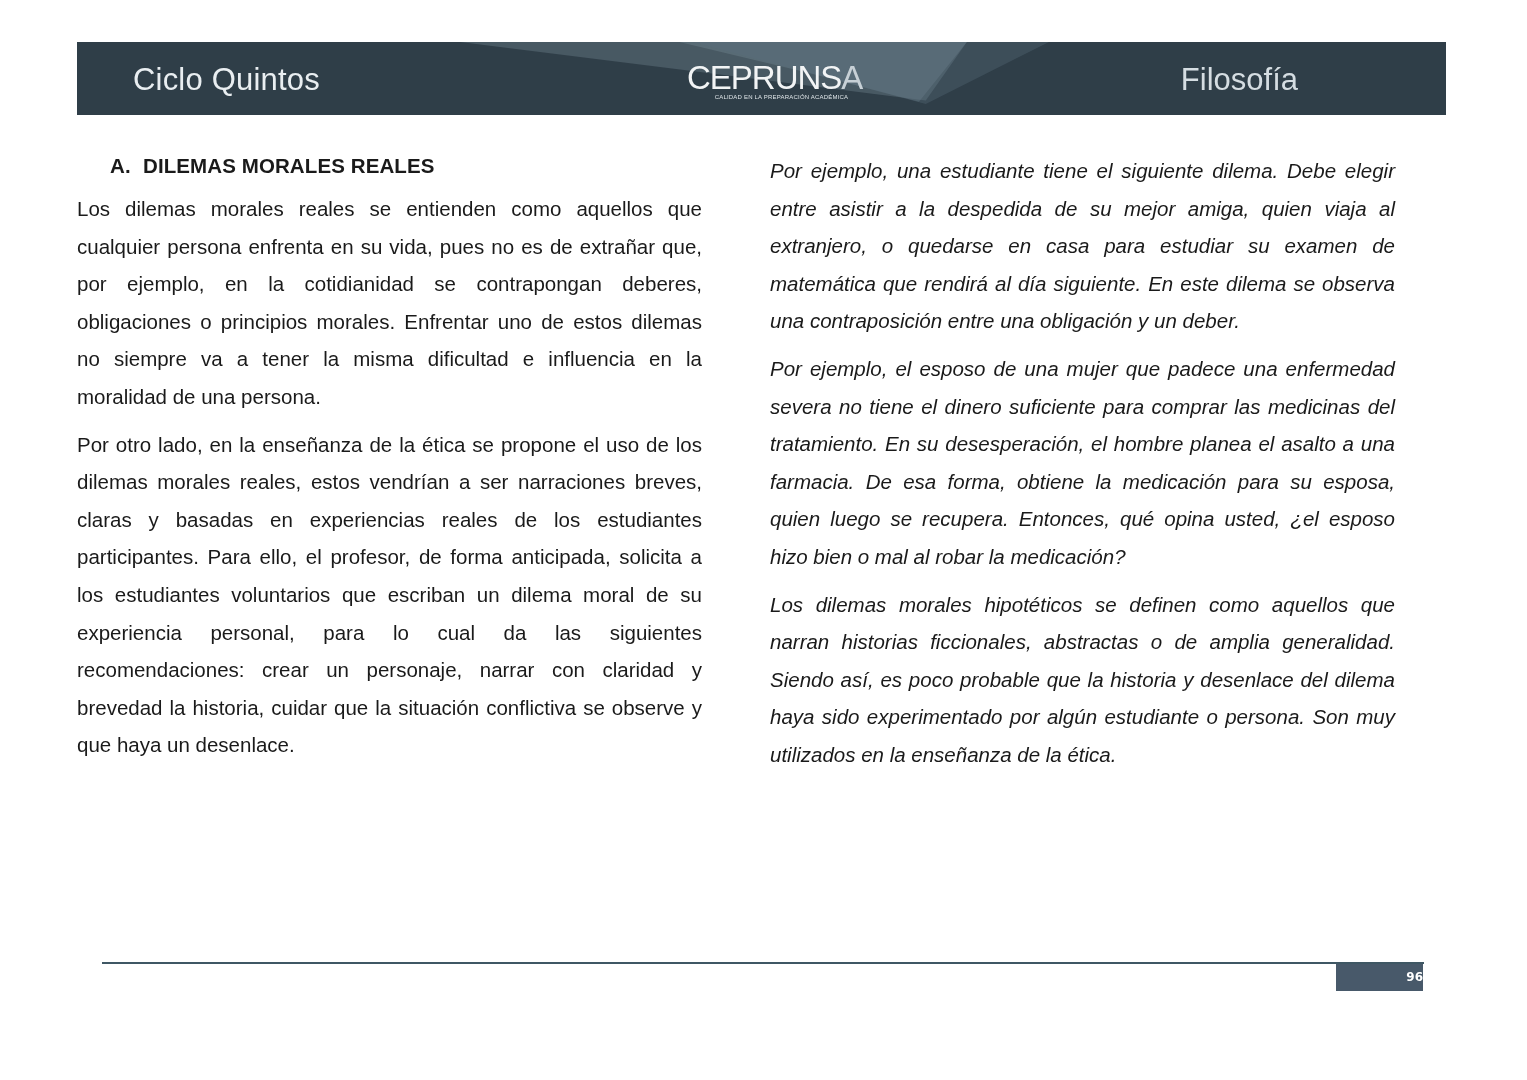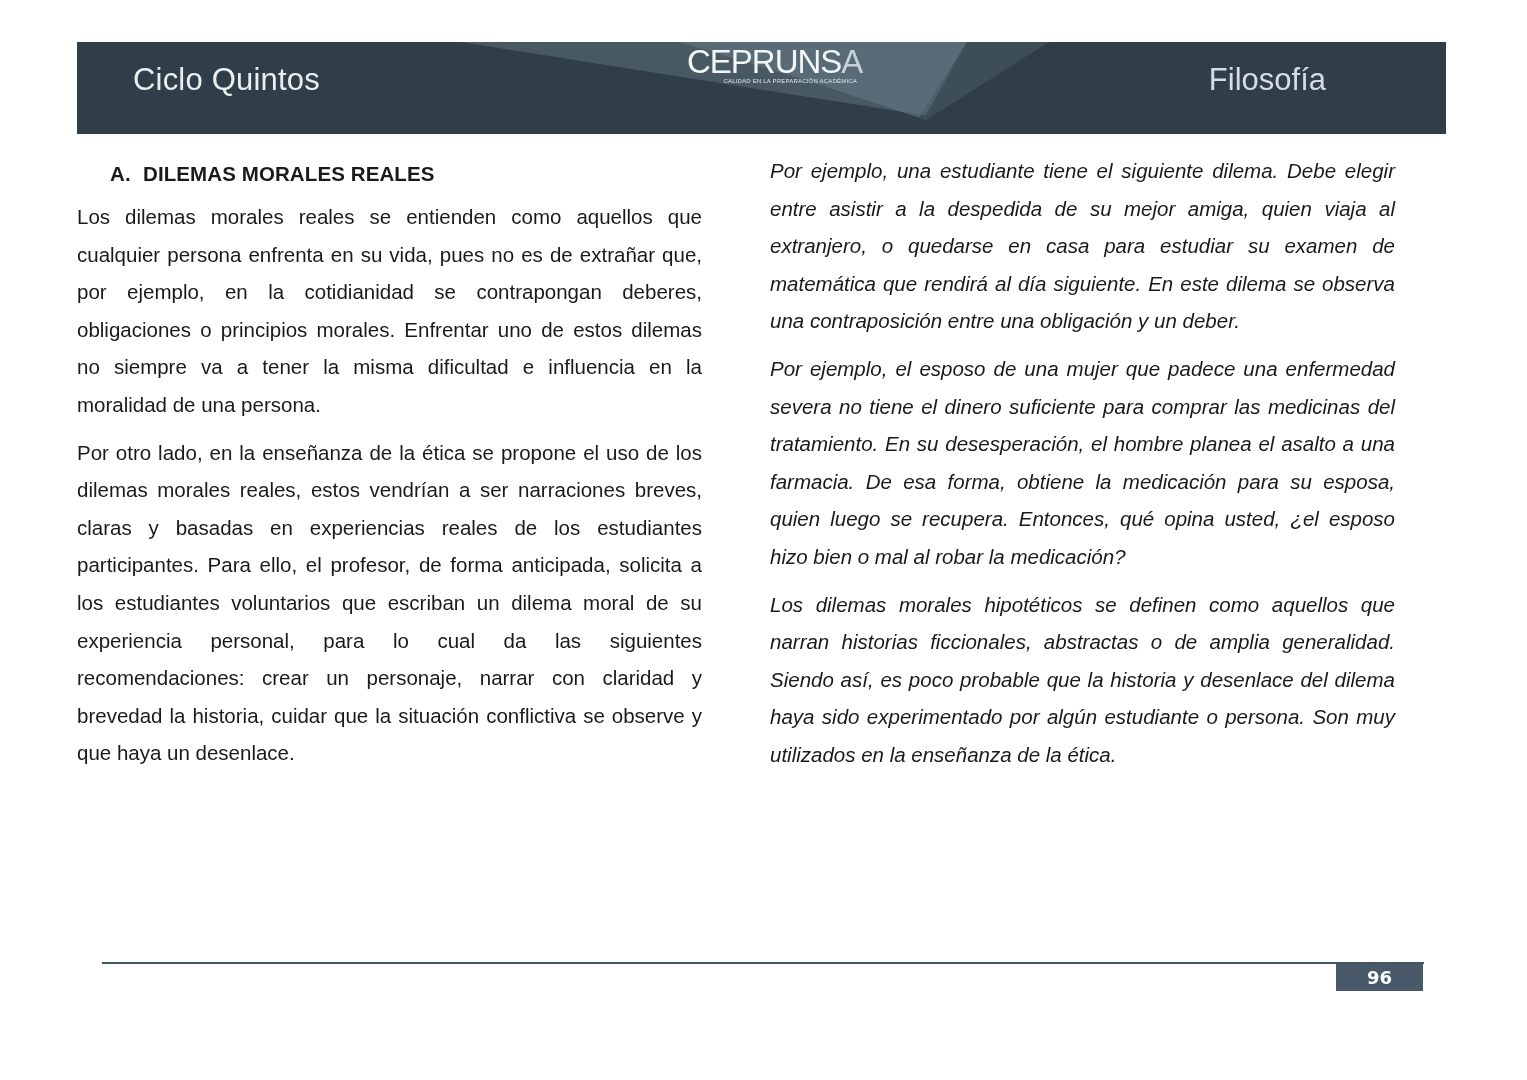--- a/index.html
+++ b/index.html
@@ -13,21 +13,21 @@
       position: relative;
       overflow: hidden;
       font-family: "Liberation Sans", sans-serif;
       color: #1a1a1a;
     }
     .header {
       position: absolute;
       left: 77px;
       top: 42px;
       width: 1369px;
-      height: 92px;
+      height: 73px;
       background: #2f3e48;
       overflow: hidden;
     }
     .header .shard1 {
       position: absolute;
       left: 0; top: 0;
       width: 100%; height: 100%;
       background: linear-gradient(172deg, rgba(255,255,255,0) 0%, rgba(255,255,255,0) 55%, rgba(0,0,0,0) 100%);
       clip-path: polygon(28% 0%, 65% 0%, 62% 80%);
       background-color: rgba(120,140,152,0.35);
@@ -50,32 +50,32 @@
       position: absolute;
       left: 56px;
       top: 20px;
       font-size: 31px;
       color: #e9eef1;
       font-weight: normal;
       letter-spacing: 0.2px;
     }
     .header-right {
       position: absolute;
-      right: 120px;
+      right: 148px;
       top: 20px;
       font-size: 31px;
       color: #d5dde2;
       font-weight: normal;
     }
     .logo {
       position: absolute;
       left: 610px;
-      top: 4px;
+      top: 20px;
       width: 170px;
-      text-align: right;
+      text-align: center;
     }
     .logo-main {
       font-size: 33px;
       color: #f2f4f5;
       letter-spacing: -1px;
       line-height: 32px;
       font-weight: normal;
     }
     .logo-main .last {
       color: #c7d0d6;
@@ -97,21 +97,21 @@
       text-align: justify;
     }
     .col-left { left: 77px; }
     .col-right { left: 770px; font-style: italic; }
     .col p {
       margin: 0 0 10px 0;
     }
     .col h2 {
       font-size: 20.5px;
       font-weight: bold;
-      margin: 8px 0 10px 0;
+      margin: 0 0 10px 0;
       line-height: 28px;
       padding-left: 33px;
       letter-spacing: 0.1px;
     }
     .col h2 .letter {
       display: inline-block;
       width: 33px;
     }
     .footer-line {
       position: absolute;
@@ -123,22 +123,22 @@
     }
     .page-num {
       position: absolute;
       left: 1336px;
       top: 964px;
       width: 87px;
       height: 27px;
       background: #48596a;
       color: #ffffff;
       font-weight: bold;
-      font-size: 18px;
-      text-align: center;
+      font-size: 12px;
+      text-align: right;
       line-height: 27px;
       font-family: "DejaVu Sans", sans-serif;
     }
   </style>
 </head>
 <body>
 
 <div class="header">
   <div class="shard1"></div>
   <div class="shard2"></div>

